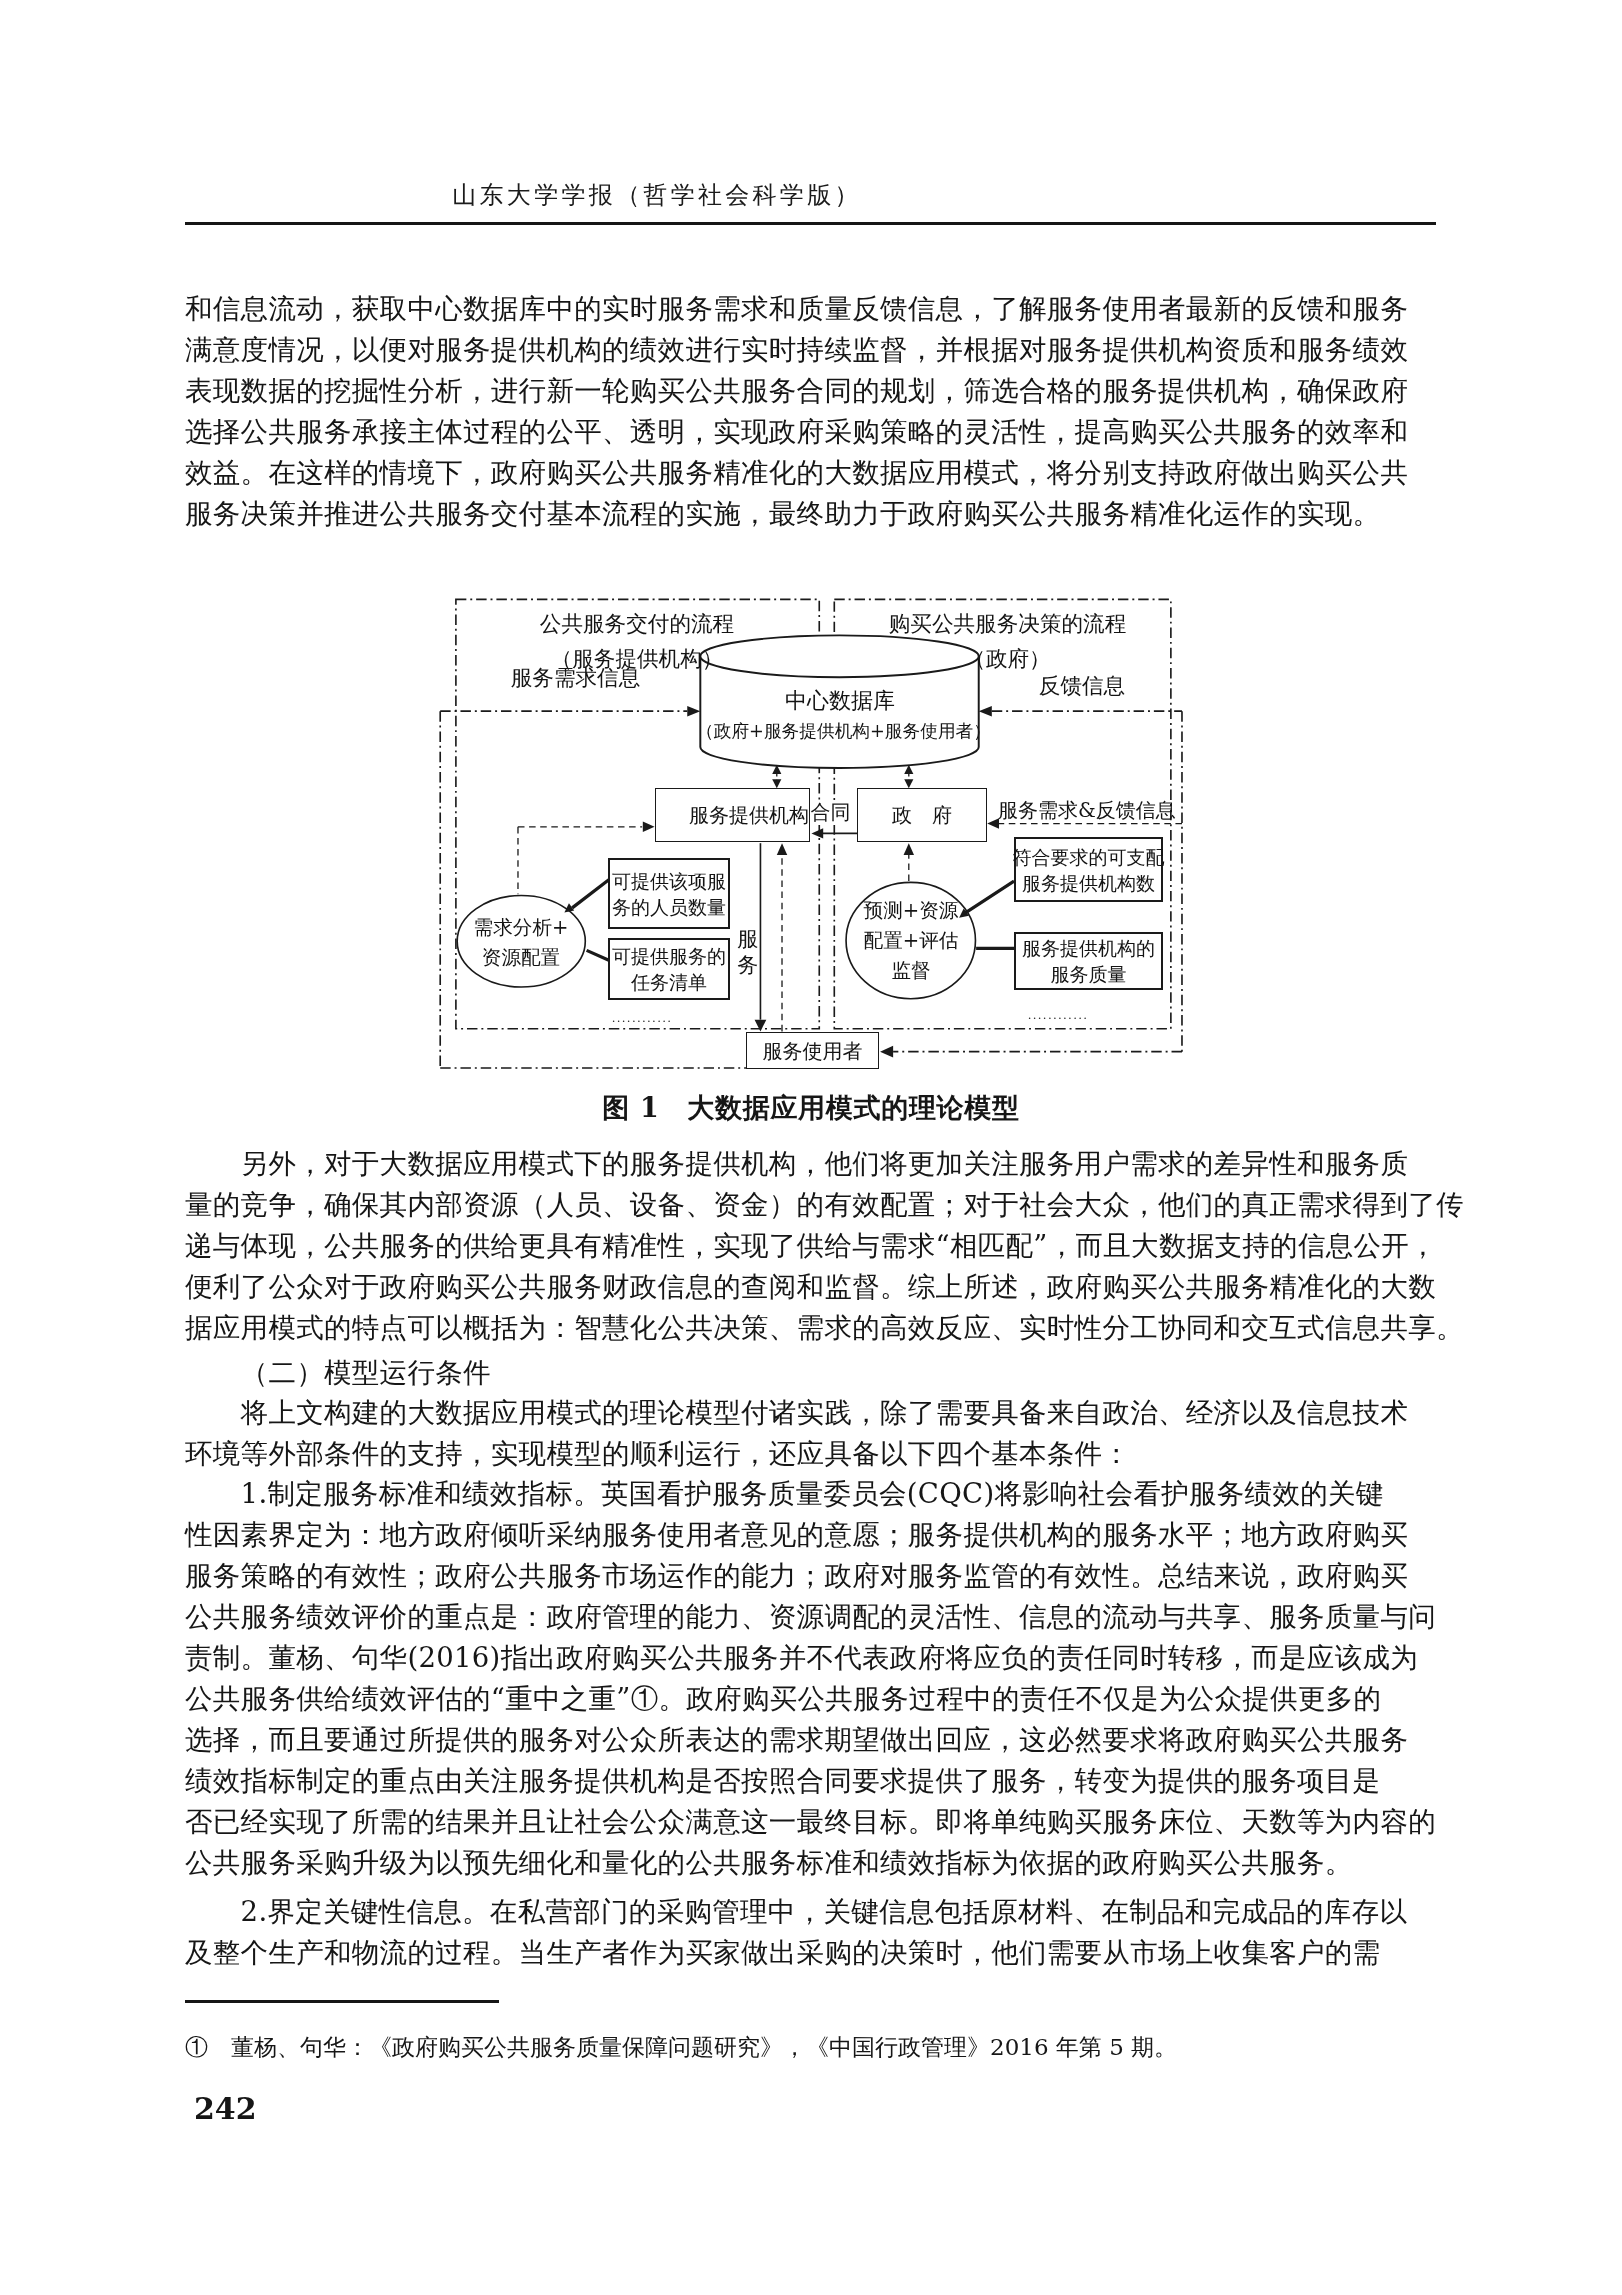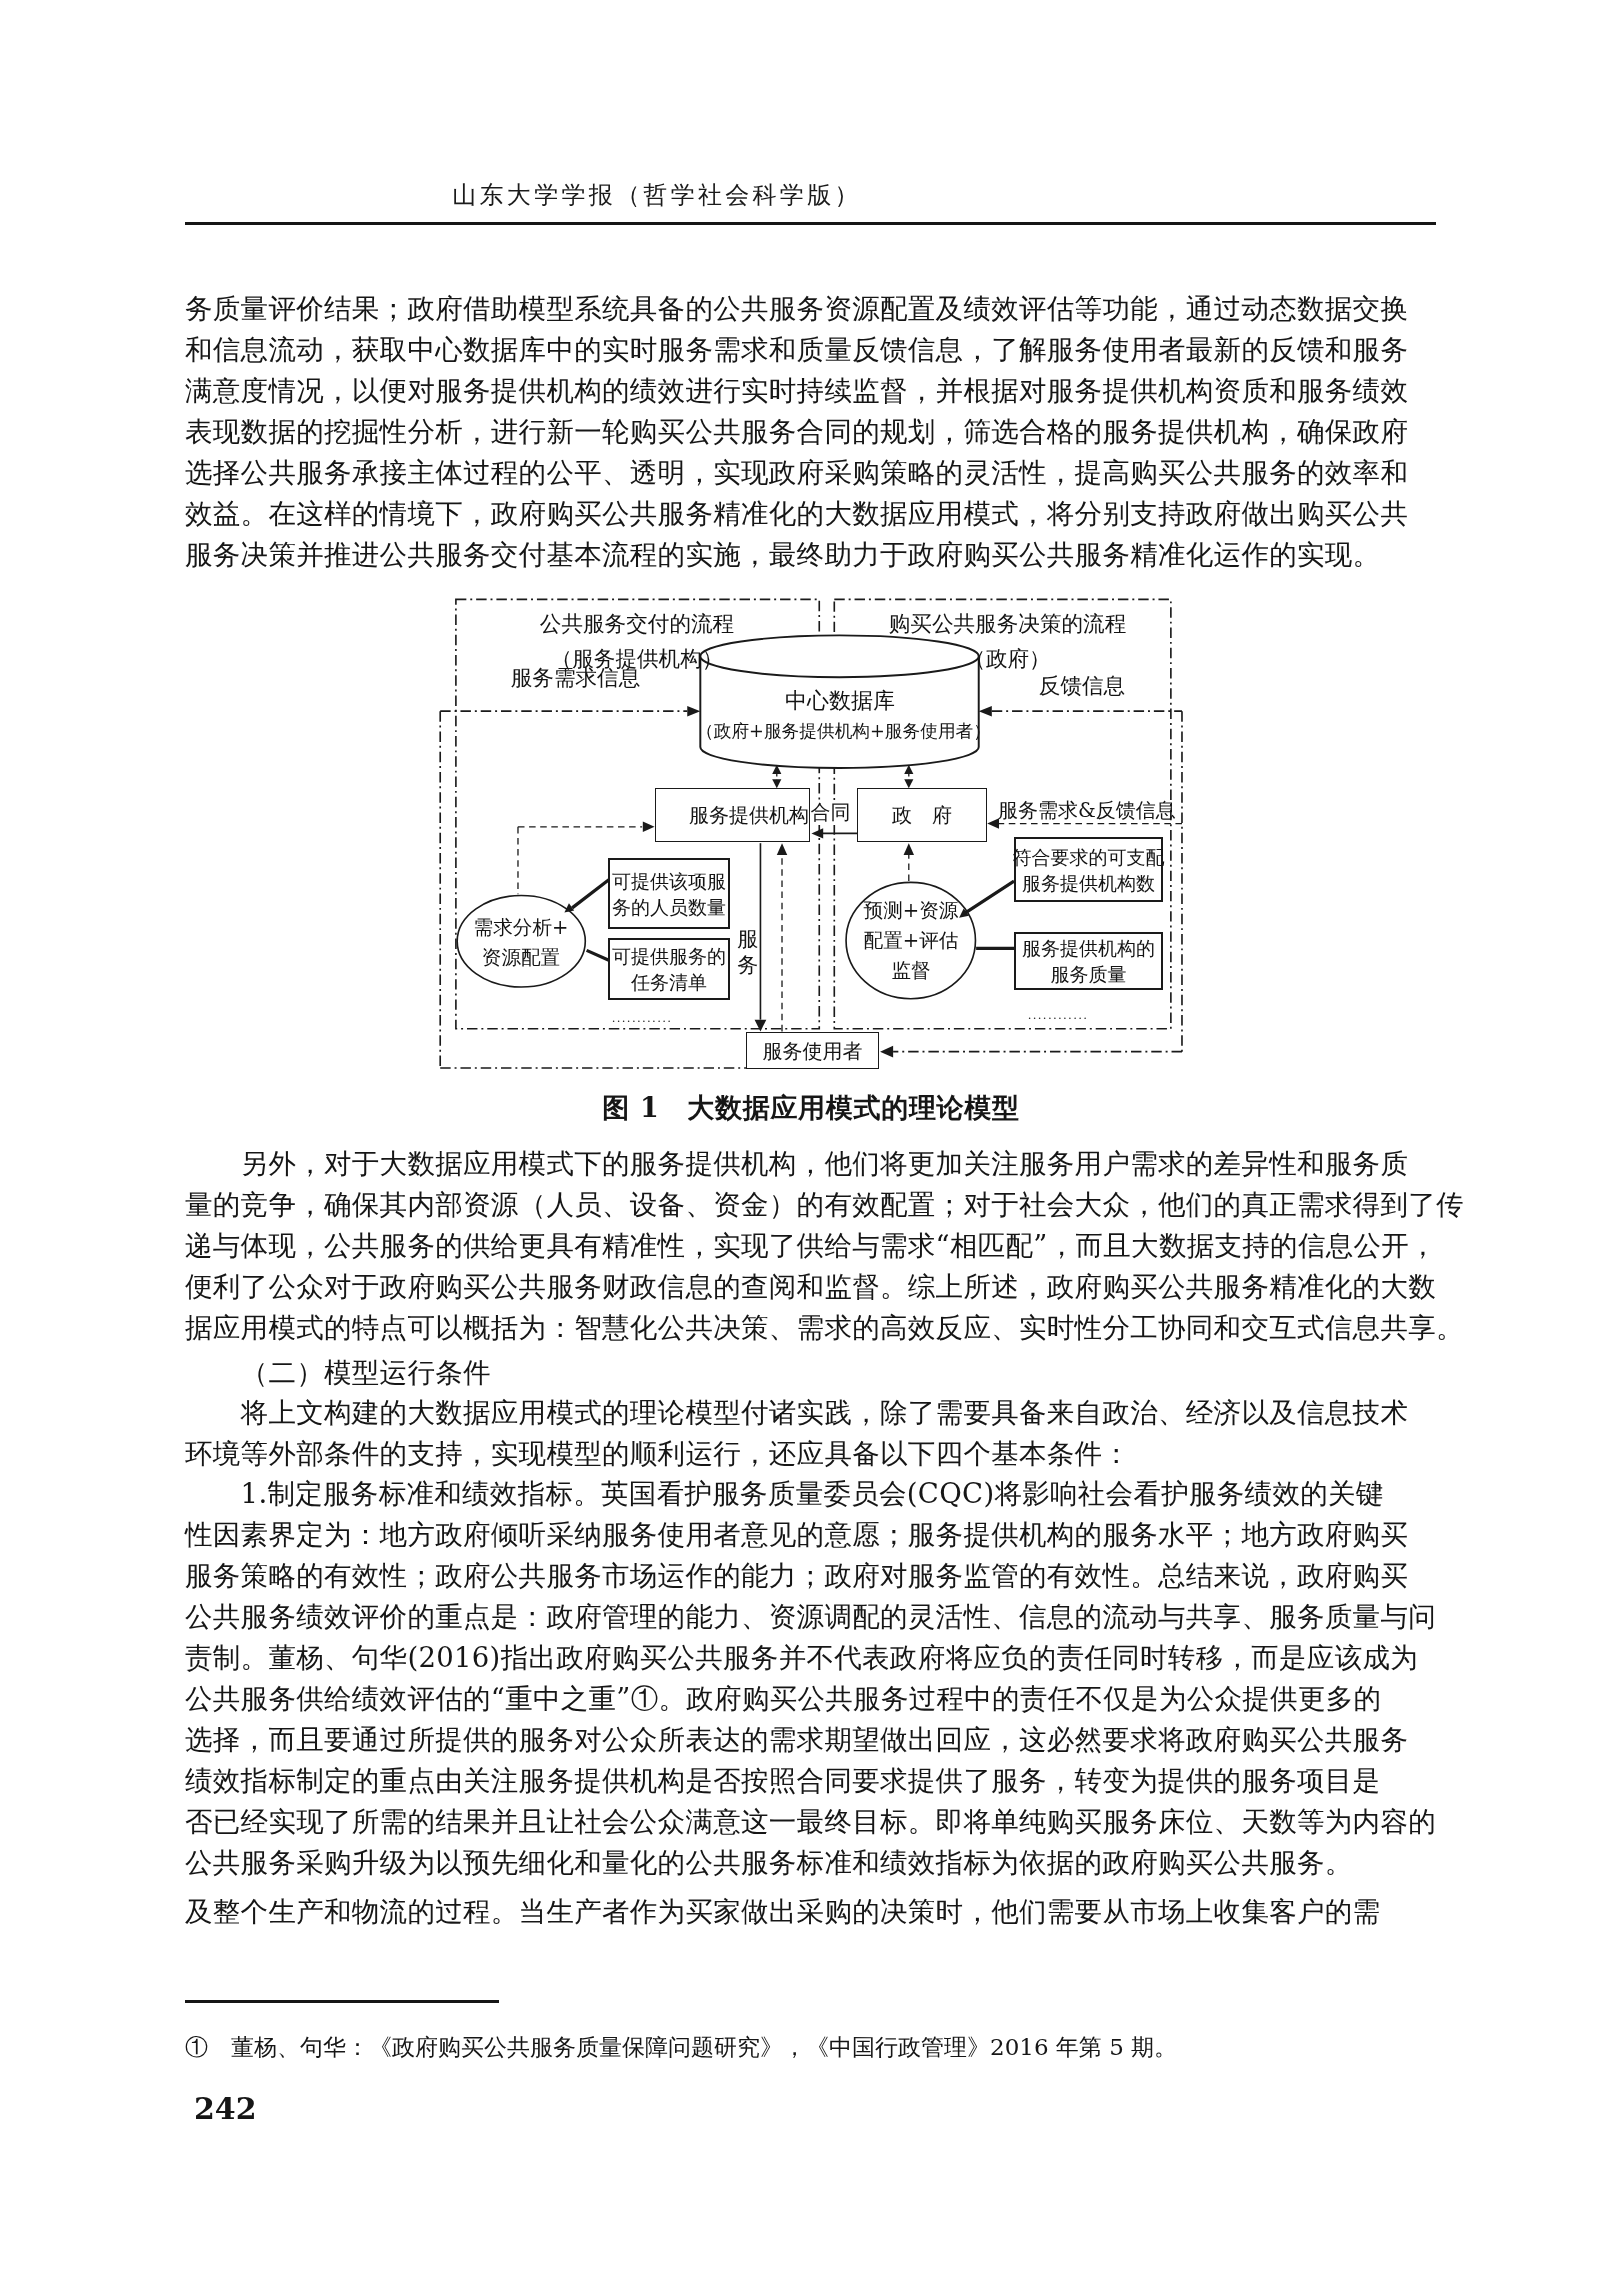--- a/index.html
+++ b/index.html
@@ -52,21 +52,20 @@
 </style>
 </head>
 <body>
 
 <div class="page">
 
   <div class="header-title">山东大学学报（哲学社会科学版）</div>
   <div class="header-rule"></div>
 
   <div class="tblock" style="top:288px">
-      <div class="tline">务质量评价结果；政府借助模型系统具备的公共服务资源配置及绩效评估等功能，通过动态数据交换</div>
       <div class="tline">和信息流动，获取中心数据库中的实时服务需求和质量反馈信息，了解服务使用者最新的反馈和服务</div>
       <div class="tline">满意度情况，以便对服务提供机构的绩效进行实时持续监督，并根据对服务提供机构资质和服务绩效</div>
       <div class="tline">表现数据的挖掘性分析，进行新一轮购买公共服务合同的规划，筛选合格的服务提供机构，确保政府</div>
       <div class="tline">选择公共服务承接主体过程的公平、透明，实现政府采购策略的灵活性，提高购买公共服务的效率和</div>
       <div class="tline">效益。在这样的情境下，政府购买公共服务精准化的大数据应用模式，将分别支持政府做出购买公共</div>
       <div class="tline">服务决策并推进公共服务交付基本流程的实施，最终助力于政府购买公共服务精准化运作的实现。</div>
     </div>
 
   <div class="figure">
     <svg viewBox="0 0 1170 762" width="765" height="498">
@@ -214,20 +213,21 @@
       <div class="tline">公共服务绩效评价的重点是：政府管理的能力、资源调配的灵活性、信息的流动与共享、服务质量与问</div>
       <div class="tline">责制。董杨、句华(2016)指出政府购买公共服务并不代表政府将应负的责任同时转移，而是应该成为</div>
       <div class="tline">公共服务供给绩效评估的“重中之重”①。政府购买公共服务过程中的责任不仅是为公众提供更多的</div>
       <div class="tline">选择，而且要通过所提供的服务对公众所表达的需求期望做出回应，这必然要求将政府购买公共服务</div>
       <div class="tline">绩效指标制定的重点由关注服务提供机构是否按照合同要求提供了服务，转变为提供的服务项目是</div>
       <div class="tline">否已经实现了所需的结果并且让社会公众满意这一最终目标。即将单纯购买服务床位、天数等为内容的</div>
       <div class="tline">公共服务采购升级为以预先细化和量化的公共服务标准和绩效指标为依据的政府购买公共服务。</div>
     </div>
 
   <div class="tblock" style="top:1891px">
+      <div class="tline">　　2.界定关键性信息。在私营部门的采购管理中，关键信息包括原材料、在制品和完成品的库存以</div>
       <div class="tline">及整个生产和物流的过程。当生产者作为买家做出采购的决策时，他们需要从市场上收集客户的需</div>
     </div>
 
   <div class="footnote-rule"></div>
   <div class="footnote">①　董杨、句华：《政府购买公共服务质量保障问题研究》，《中国行政管理》2016 年第 5 期。</div>
   <div class="page-number">242</div>
 
 </div>
 
 

